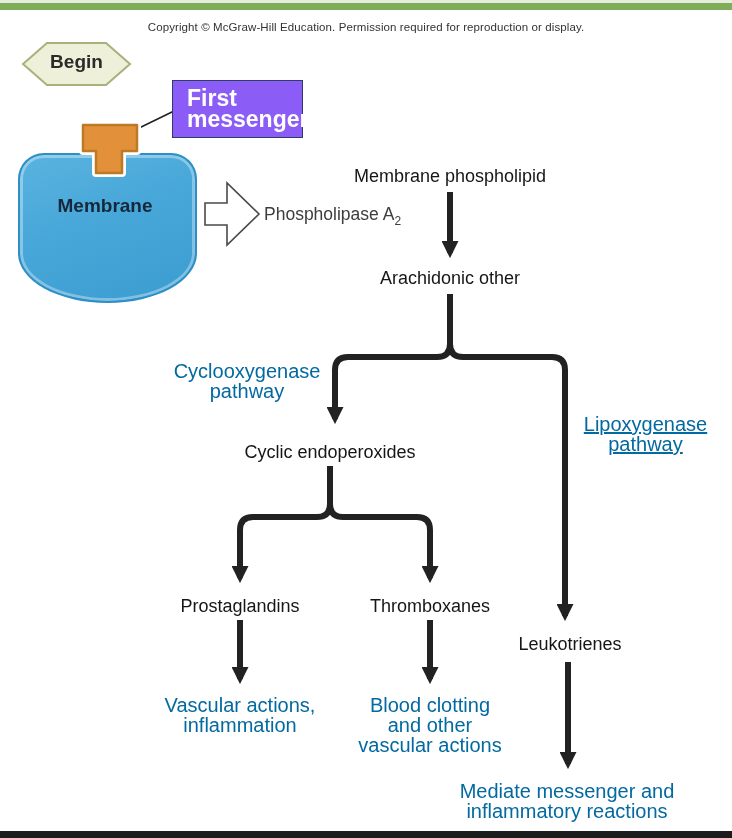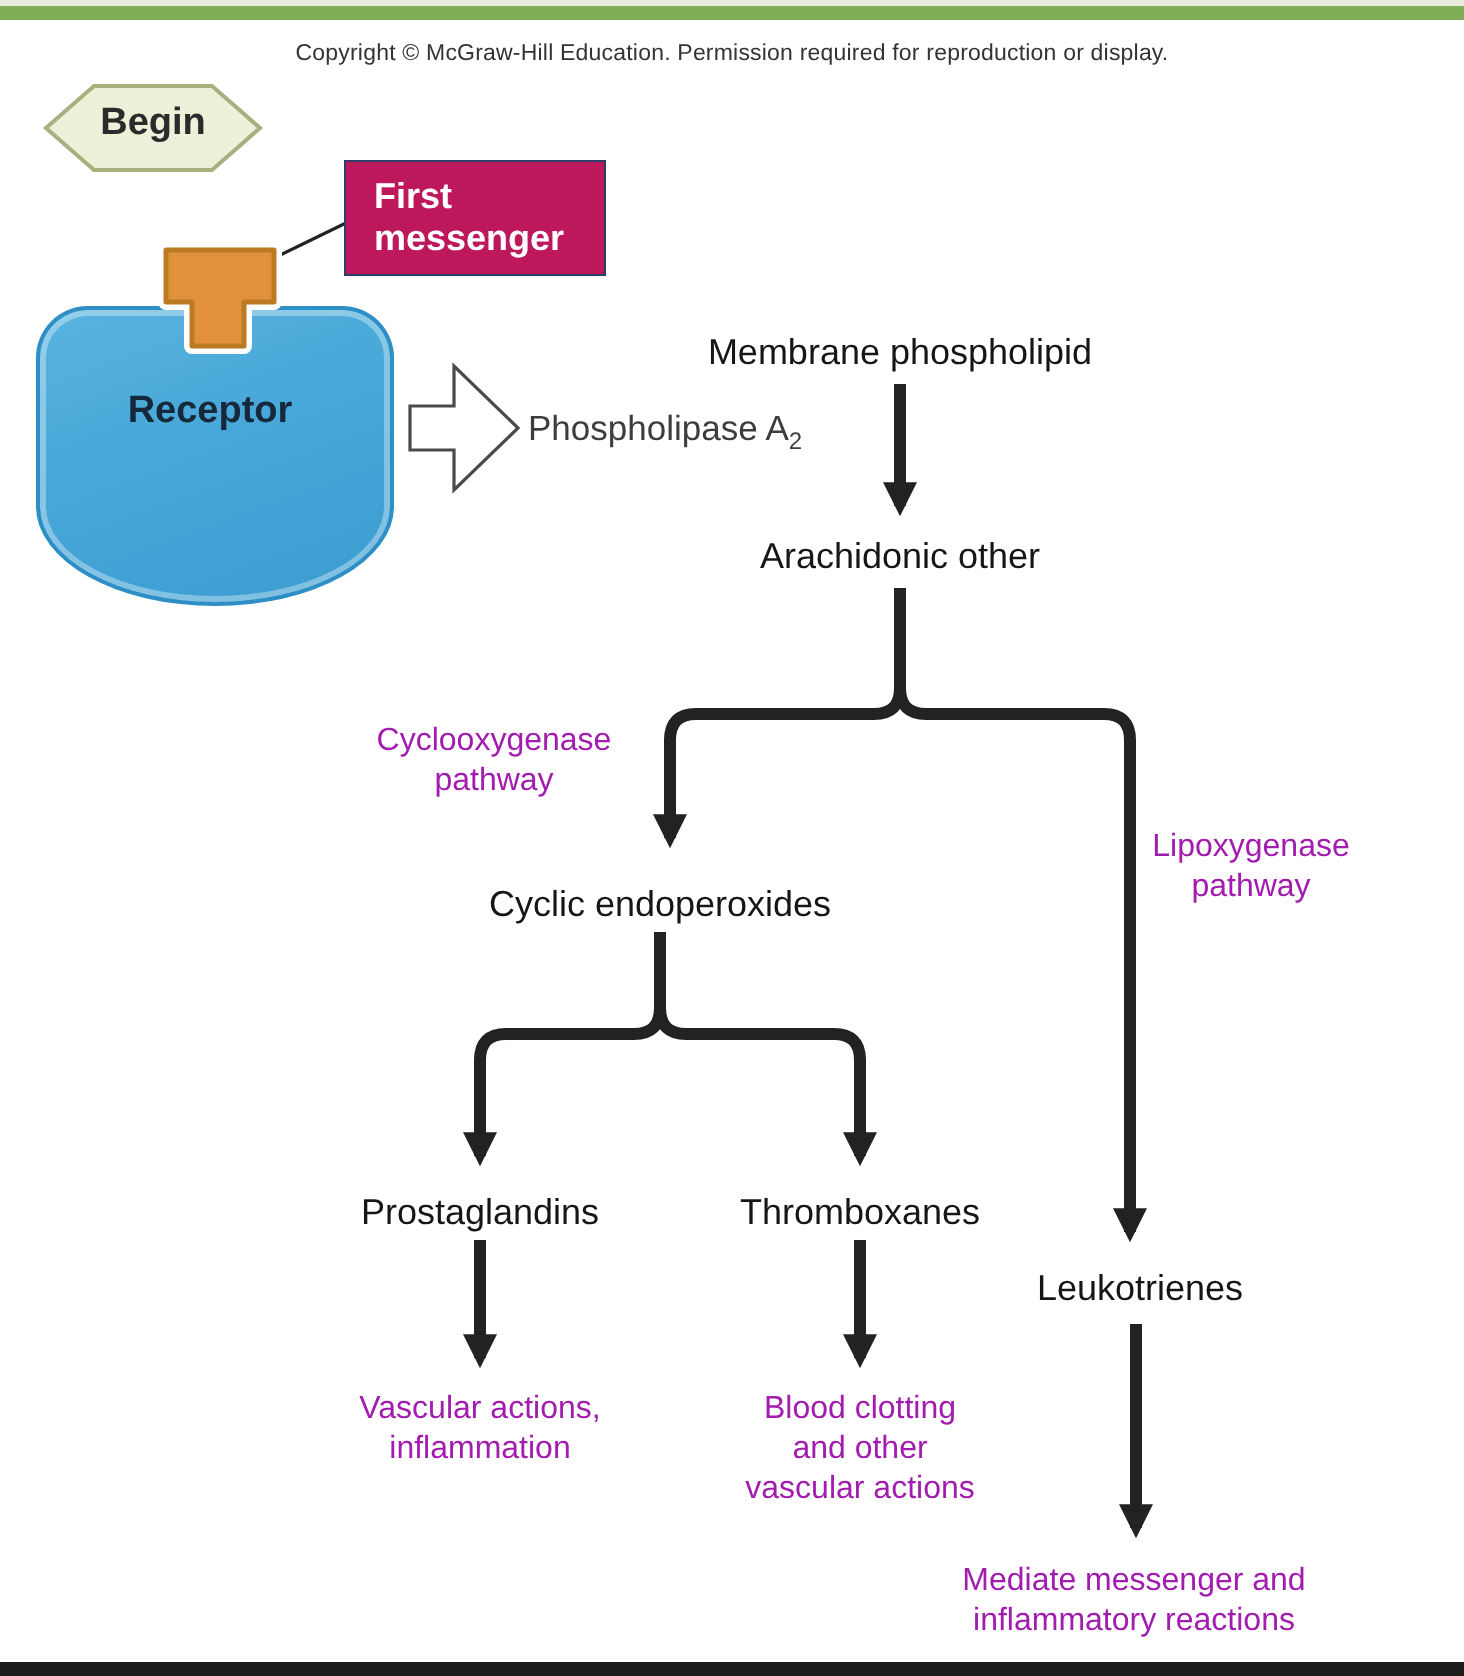--- a/index.html
+++ b/index.html
@@ -8,48 +8,48 @@
     font-family:"Liberation Sans","DejaVu Sans",sans-serif;overflow:hidden;
   }
   .abs{position:absolute;}
   .topbar-light{left:0;top:0;width:732px;height:3px;background:#e8eedd;}
   .topbar{left:0;top:3px;width:732px;height:7px;background:#7fad58;}
   .bottombar{left:0;top:831px;width:732px;height:7px;background:#1c1c1c;}
   .copyright{
     left:0;top:21px;width:732px;text-align:center;
     font-size:11.5px;color:#333;letter-spacing:.1px;
   }
-  .label{color:#a21caf;font-size:16px;line-height:20px;text-align:center;white-space:pre-line;z-index:2;}
+  .label{color:#0369a1;font-size:20px;line-height:20px;text-align:center;white-space:pre-line;z-index:2;}
   .node{color:#161616;font-size:18px;font-weight:400;text-align:center;white-space:pre-line;z-index:2;}
   .begin-label{left:23px;top:51px;width:107px;text-align:center;font-size:19px;color:#2b2b2b;z-index:2;font-weight:bold;}
   .receptor{
     left:18px;top:153px;width:179px;height:150px;
     background:linear-gradient(160deg,#5ab3e0 0%,#47a7d8 45%,#3b9cd1 100%);
     border:2px solid #2e8ec6;box-sizing:border-box;
     border-radius:26px 26px 90px 90px / 26px 26px 50px 50px;
     box-shadow:inset 0 0 0 3px rgba(255,255,255,.35);
     z-index:0;
   }
   .receptor-label{
     left:30px;top:195px;width:150px;text-align:center;
     font-size:19px;font-weight:700;color:#16283c;z-index:2;
   }
   .fm-box{
     left:172px;top:80px;width:131px;height:58px;box-sizing:border-box;
-    background:#be185d;border:1.5px solid #2c3d6b;z-index:2;
-    color:#ffffff;font-weight:700;font-size:18px;line-height:21px;
+    background:#8b5cf6;border:1.5px solid #2c3d6b;z-index:2;
+    color:#ffffff;font-weight:700;font-size:23px;line-height:21px;
     padding:7px 0 0 14px;white-space:pre-line;
   }
   svg.overlay{left:0;top:0;z-index:1;pointer-events:none;}
   .phospholipase{left:264px;top:204px;font-size:17.5px;color:#3d3d3d;z-index:2;}
   .phospholipase sub{font-size:12px;}
   .membrane{left:300px;top:166px;width:300px;}
   .arachidonic{left:300px;top:268px;width:300px;}
   .cyclooxygenase{left:158px;top:361px;width:178px;}
-  .lipoxygenase{left:543px;top:414px;width:165px;}
+  .lipoxygenase{left:563px;top:414px;width:165px;text-decoration:underline;}
   .cyclic{left:230px;top:442px;width:200px;}
   .prostaglandins{left:150px;top:596px;width:180px;}
   .thromboxanes{left:340px;top:596px;width:180px;}
   .leukotrienes{left:480px;top:634px;width:180px;}
   .vascular{left:140px;top:695px;width:200px;}
   .blood{left:330px;top:695px;width:200px;}
   .mediate{left:447px;top:781px;width:240px;}
 </style>
 </head>
 <body>
@@ -93,21 +93,21 @@
   <line x1="430" y1="620" x2="430" y2="679" stroke="#222222" stroke-width="6" marker-end="url(#ah)"></line>
 
   <line x1="568" y1="662" x2="568" y2="764" stroke="#222222" stroke-width="6" marker-end="url(#ah)"></line>
 </svg>
 
 <div class="abs begin-label">Begin</div>
 
 <div class="abs fm-box">First
 messenger</div>
 
-<div class="abs receptor-label">Receptor</div>
+<div class="abs receptor-label">Membrane</div>
 
 <div class="abs phospholipase"><span>Phospholipase A</span><sub>2</sub></div>
 
 <div class="abs node membrane">Membrane phospholipid</div>
 
 <div class="abs node arachidonic">Arachidonic other</div>
 
 <div class="abs label cyclooxygenase">Cyclooxygenase
 pathway</div>
 

